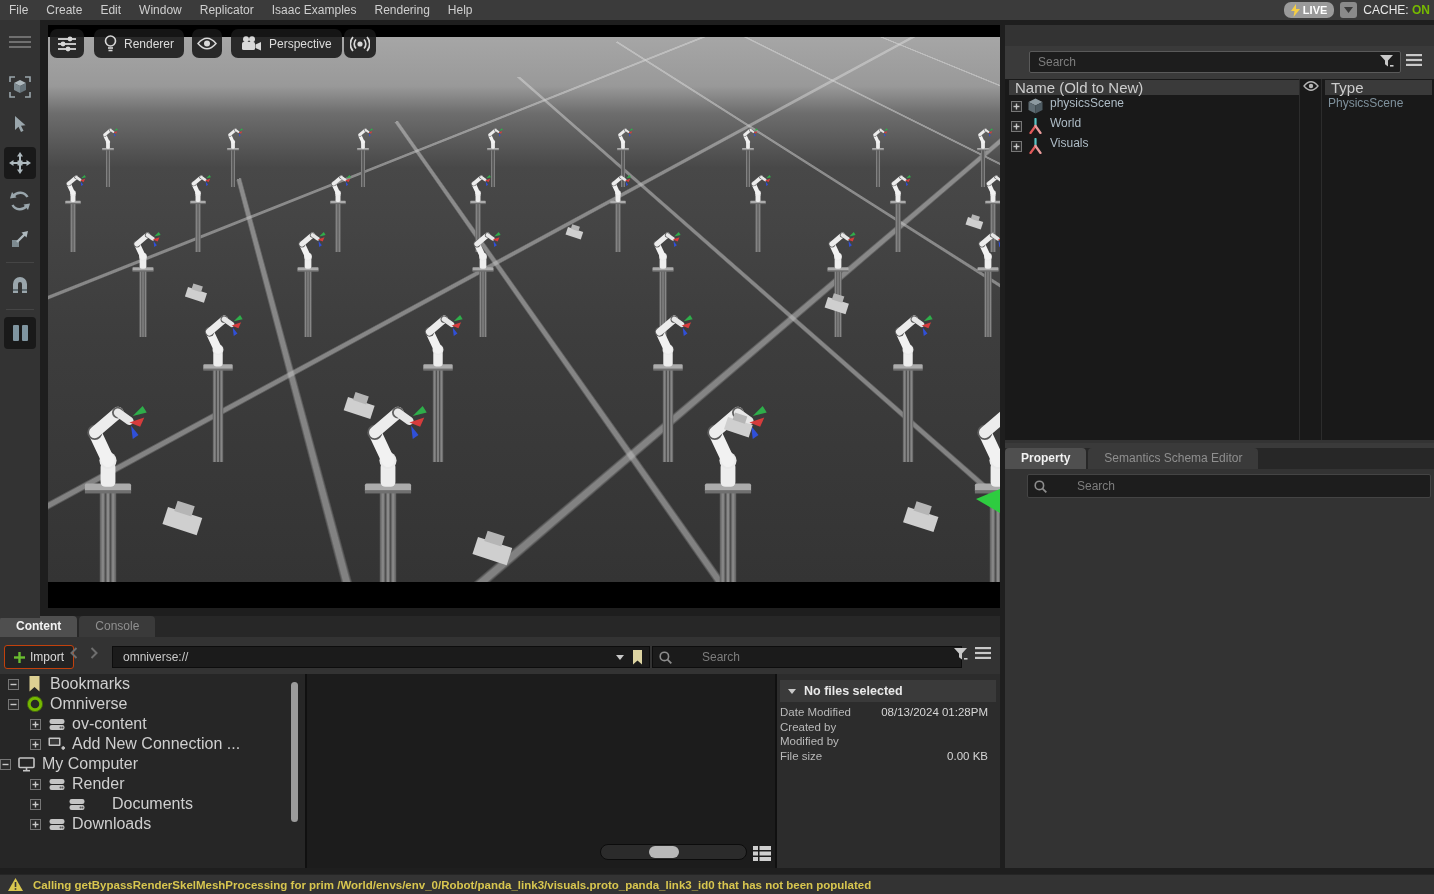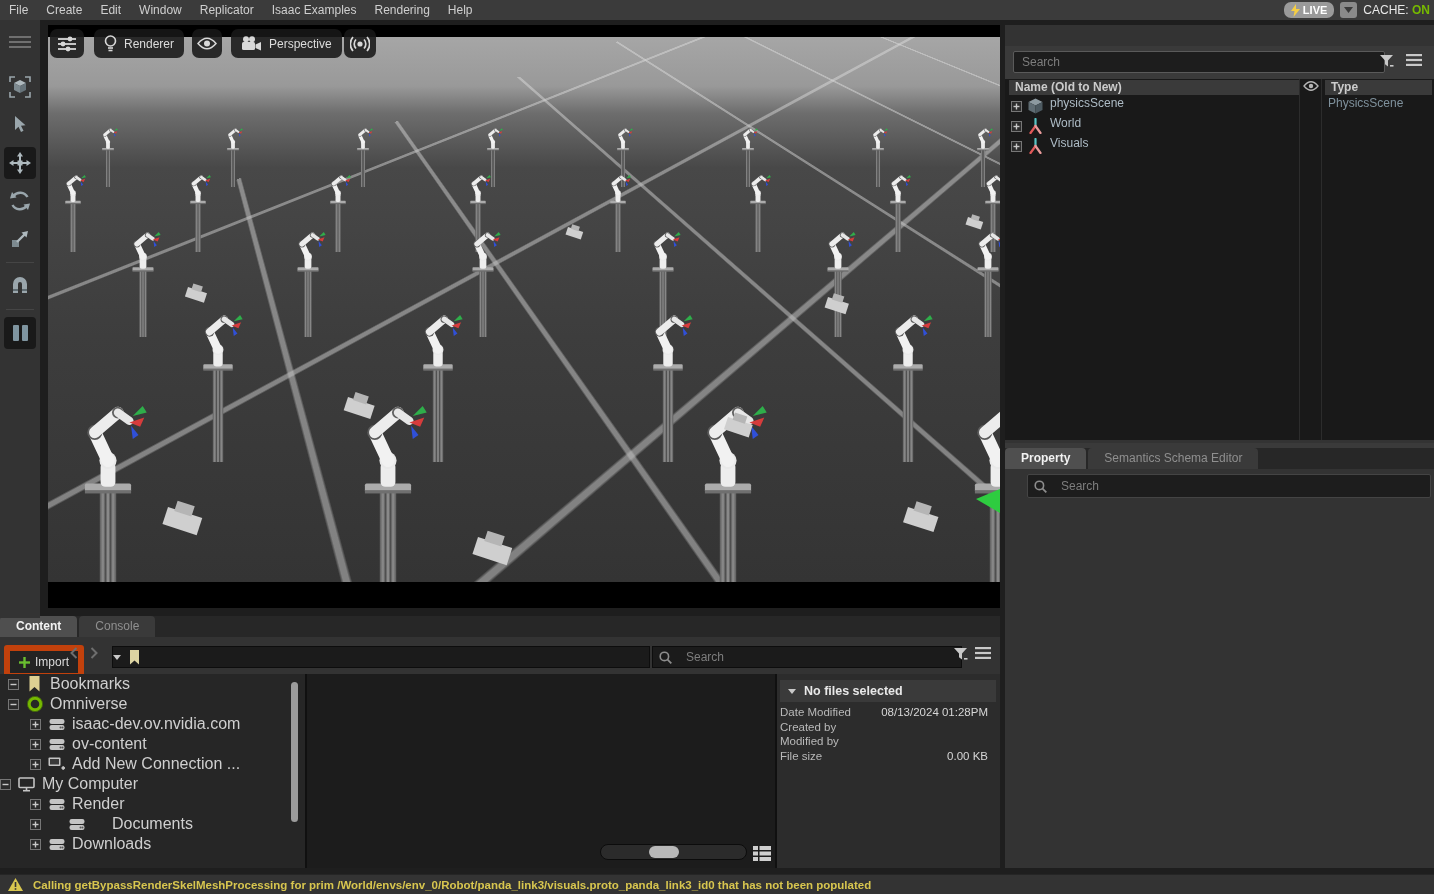--- a/index.html
+++ b/index.html
@@ -46,47 +46,47 @@
   #vp-bar-top{top:0;height:12px;}
   #vp-bar-bottom{top:557px;height:26px;}
   .vp-btn{position:absolute;top:4px;height:29px;background:rgba(24,24,24,.88);border-radius:7px;
     display:flex;align-items:center;justify-content:center;gap:7px;color:#dcdcdc;font-size:12px;padding:0 10px;z-index:5;}
 
   
   #right-panel{left:1005px;top:25px;width:429px;height:843px;background:#333333;}
   .tabbar{position:absolute;left:0;width:429px;height:21px;background:#272727;display:flex;}
   .tab{height:21px;line-height:21px;padding:0 16px;font-size:12px;color:#8f8f8f;background:#3a3a3a;margin-right:2px;border-radius:4px 4px 0 0;}
   .tab.active{background:#4f4f4f;color:#f2f2f2;font-weight:bold;}
-  .searchbox{background:#1d1d1d;border:1px solid #5a5a5a;border-radius:2px;color:#d946ef;font-size:12px;padding:0 8px;outline:none;font-family:"Liberation Sans","DejaVu Sans",sans-serif;}
+  .searchbox{background:#1d1d1d;border:1px solid #5a5a5a;border-radius:2px;color:#d946ef;font-size:12px;padding:0 8px;outline:none;font-family:"Liberation Sans","DejaVu Sans",sans-serif;margin-left:16px;}
   .searchbox::placeholder{color:#7d7d7d;}
   #stage-search-row{position:absolute;left:0;top:21px;width:429px;height:33px;background:#3a3a3a;}
   #stage-search{position:absolute;left:8px;top:5px;width:354px;height:20px;}
   #stage-tree{position:absolute;left:0;top:54px;width:429px;height:361px;background:#191919;overflow:hidden;}
-  #stage-header{height:17px;position:relative;font-size:12px;color:#cccccc;font-weight:bold;}
+  #stage-header{height:17px;position:relative;font-size:15px;color:#cccccc;}
   .hdr-cell{position:absolute;top:1px;height:15px;background:#3a3a3a;line-height:15px;padding:0 6px;}
   #stage-colsep1,#stage-colsep2{position:absolute;top:0;bottom:0;width:1px;background:#2c2c2c;}
   #stage-colsep1{left:294px;}
   #stage-colsep2{left:316px;}
   .stage-row{position:relative;height:20px;display:flex;}
   .stage-row .expander{margin-left:6px;}
   .stage-row .prim-name{color:#aebcc6;font-size:12px;margin-left:7px;}
   .stage-row .prim-type{position:absolute;left:323px;color:#7f919c;font-size:12px;}
   #stage-hscroll{position:absolute;left:0;top:418px;width:429px;height:8px;background:#3a3a3a;}
 
   #property-section-tabs{top:423px;align-items:flex-end;}
   #prop-search-row{position:absolute;left:0;top:444px;width:429px;height:33px;background:#333333;}
   #prop-search-wrap{position:absolute;left:22px;top:5px;width:390px;height:22px;background:#1d1d1d;border:1px solid #444;border-radius:2px;display:flex;align-items:center;padding:0 6px;gap:6px;}
   #prop-search{background:transparent;border:none;flex:1;height:18px;}
   #property-body{position:absolute;left:0;top:477px;width:429px;height:366px;background:#333333;}
 
   
   #content-panel{left:0;top:616px;width:1000px;height:252px;background:#333333;}
   #content-tabs{width:1000px;}
   #content-toolbar{position:absolute;left:0;top:22px;width:1000px;height:36px;background:#333333;display:flex;align-items:center;}
-  #import-btn{position:absolute;left:4px;top:7px;height:22px;background:#232323;border:6px solid #c2410c;border-radius:3px;display:flex;align-items:center;gap:5px;padding:0 9px;color:#dadada;font-size:12px;}
+  #import-btn{position:absolute;left:4px;top:7px;height:22px;background:#232323;border:1px solid #c2410c;border-radius:3px;display:flex;align-items:center;gap:5px;padding:0 9px;color:#dadada;font-size:12px;}
   #nav-back{position:absolute;left:70px;top:9px;}
   #nav-fwd{position:absolute;left:90px;top:9px;}
   #path-field{position:absolute;left:112px;top:8px;width:536px;height:20px;background:#1b1b1b;border:1px solid #0d0d0d;display:flex;align-items:center;}
   #path-input{flex:1;background:transparent;border:none;color:#c9c9c9;font-size:12px;padding:0 10px;outline:none;font-family:"Liberation Sans","DejaVu Sans",sans-serif;}
   #content-search-wrap{position:absolute;left:652px;top:8px;width:296px;height:20px;background:#1b1b1b;border:1px solid #0d0d0d;display:flex;align-items:center;gap:6px;padding:0 6px;}
   #content-search{background:transparent;border:none;flex:1;height:16px;}
   #content-filter{position:absolute;left:953px;top:9px;}
   #content-list-icon{position:absolute;left:975px;top:9px;}
   #content-body{position:absolute;left:0;top:58px;width:1000px;height:194px;background:#1d1d1d;}
   #file-tree{position:absolute;left:0;top:0;width:305px;height:194px;background:#262626;overflow:hidden;border-right:2px solid #101010;}
@@ -539,20 +539,21 @@
         <svg width="8" height="12" viewBox="0 0 8 12">
           <polyline points="6.5,1 1.5,6 6.5,11" fill="none" stroke="#6e6e6e" stroke-width="2"></polyline>
         </svg>
       </span>
     <span id="nav-fwd" class="icon">
         <svg width="8" height="12" viewBox="0 0 8 12">
           <polyline points="1.5,1 6.5,6 1.5,11" fill="none" stroke="#6e6e6e" stroke-width="2"></polyline>
         </svg>
       </span>
     <div id="path-field">
+      <input id="path-input" value="omniverse://" style="">
       <span class="icon" style="margin-right:8px;">
           <span class="caret-down"></span>
         </span>
       <span class="icon" style="margin-right:6px;">
           <svg width="11" height="15" viewBox="0 0 11 15">
             <path d="M1 0 h9 v14.5 l-4.5 -4 l-4.5 4 z" fill="#ddd4a2"></path>
           </svg>
         </span>
     </div>
     <div id="content-search-wrap">
@@ -604,38 +605,20 @@
                 <line x1="2.5" y1="5.5" x2="8.5" y2="5.5" stroke="#c9c9c9" stroke-width="1.4"></line>
               </svg>
             </span>
             <span class="icon" style="margin-left: 7px; width: 17px;">
               <svg width="16" height="16" viewBox="0 0 16 16">
                 <circle cx="8" cy="8" r="6" fill="none" stroke="#76b900" stroke-width="3.4"></circle>
                 <circle cx="8" cy="8" r="7.6" fill="none" stroke="#3c5b10" stroke-width="0.8"></circle>
               </svg>
             </span>
             <span class="lbl">Omniverse</span>
-          </div>
-          <div class="ft-row" style="padding-left: 30px;">
-            <span class="icon">
-              <svg width="11" height="11" viewBox="0 0 11 11">
-                <rect x="0.5" y="0.5" width="10" height="10" fill="#2c2c2c" stroke="#767676"></rect>
-                <line x1="2.5" y1="5.5" x2="8.5" y2="5.5" stroke="#c9c9c9" stroke-width="1.4"></line>
-                <line x1="5.5" y1="2.5" x2="5.5" y2="8.5" stroke="#c9c9c9" stroke-width="1.4"></line>
-              </svg>
-            </span>
-            <span class="icon" style="margin-left: 7px; width: 17px;">
-              <svg width="16" height="13" viewBox="0 0 16 13">
-                <rect x="0.5" y="1" width="15" height="5" rx="2.2" fill="#c4c4c4"></rect>
-                <rect x="0.5" y="7" width="15" height="5" rx="2.2" fill="#c4c4c4"></rect>
-                <circle cx="11.5" cy="9.5" r="1" fill="#555"></circle>
-                <circle cx="13.5" cy="9.5" r="1" fill="#555"></circle>
-              </svg>
-            </span>
-            <span class="lbl">isaac-dev.ov.nvidia.com</span>
           </div>
           <div class="ft-row" style="padding-left: 30px;">
             <span class="icon">
               <svg width="11" height="11" viewBox="0 0 11 11">
                 <rect x="0.5" y="0.5" width="10" height="10" fill="#2c2c2c" stroke="#767676"></rect>
                 <line x1="2.5" y1="5.5" x2="8.5" y2="5.5" stroke="#c9c9c9" stroke-width="1.4"></line>
                 <line x1="5.5" y1="2.5" x2="5.5" y2="8.5" stroke="#c9c9c9" stroke-width="1.4"></line>
               </svg>
             </span>
             <span class="icon" style="margin-left: 7px; width: 17px;">

